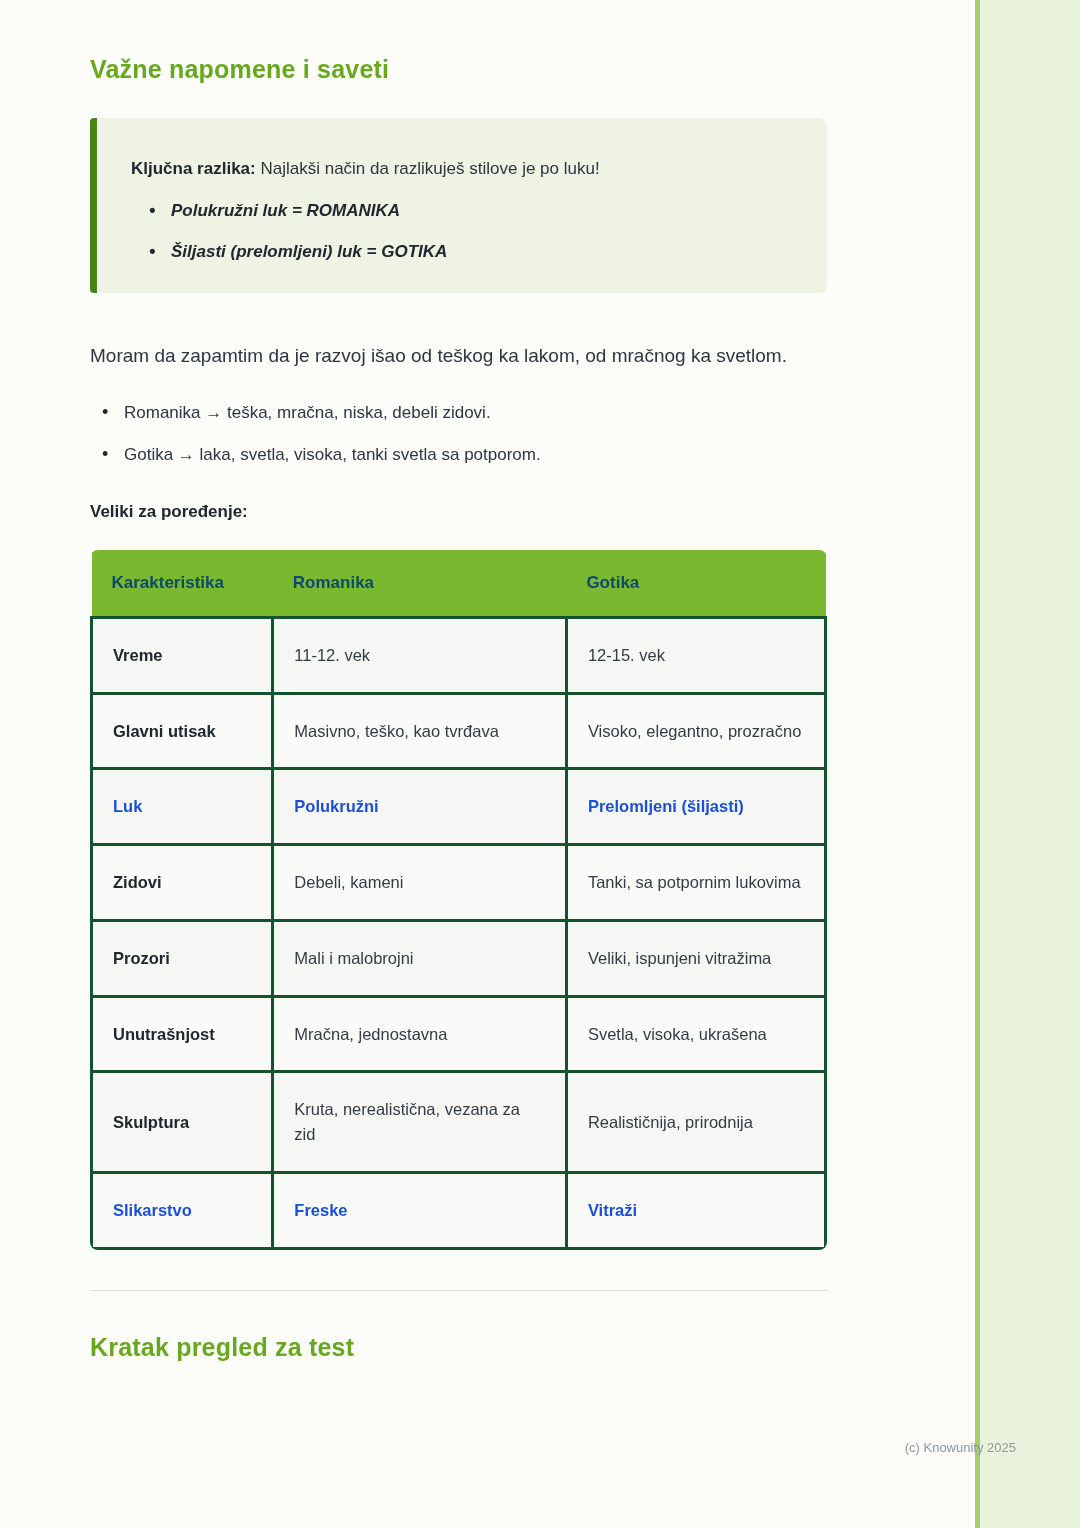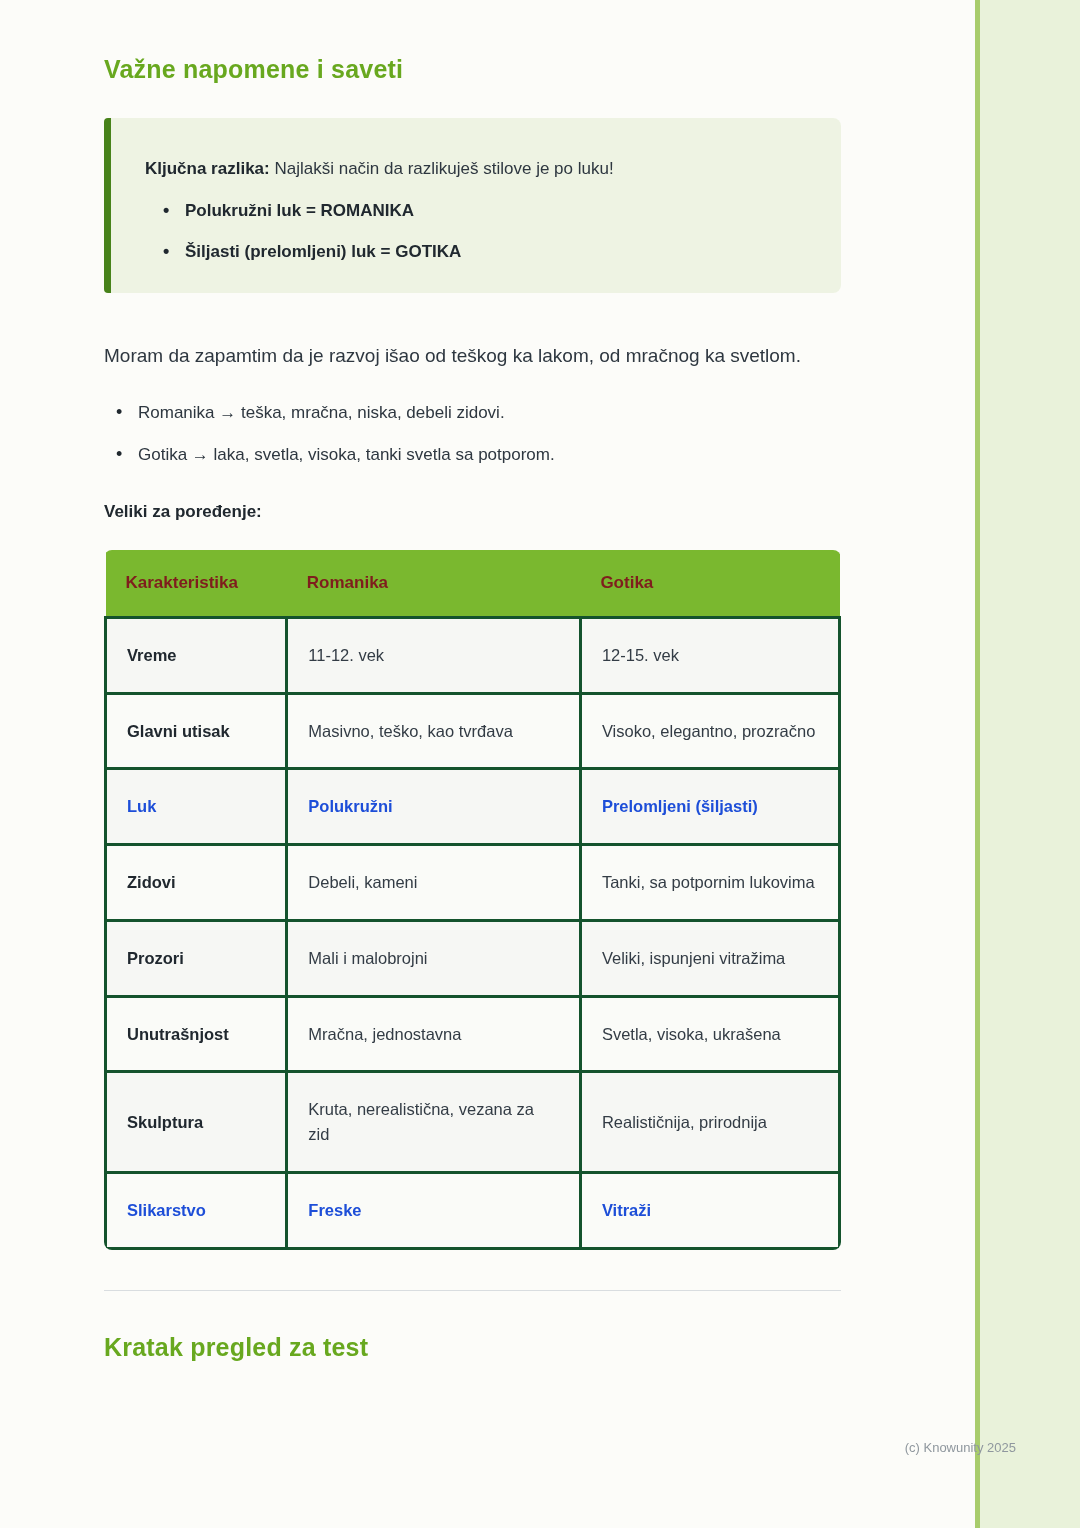--- a/index.html
+++ b/index.html
@@ -14,41 +14,41 @@
   }
   .side-stripe {
     position: absolute;
     top: 0; right: 0;
     width: 100px; height: 100%;
     background: #e9f2da;
     border-left: 5px solid #a8cc6c;
   }
   .content {
     position: absolute;
-    left: 104px; top: 0;
+    left: 90px; top: 0;
     width: 737px;
   }
   h1.section-title {
     margin: 55px 0 0 0;
     font-size: 25px;
     font-weight: 800;
     color: #68a81f;
     letter-spacing: 0.2px;
   }
   .callout {
     margin-top: 34px;
     background: #eef3e3;
     border-left: 7px solid #47821a;
     border-radius: 4px 8px 8px 4px;
     padding: 38px 30px 28px 34px;
     box-sizing: border-box;
   }
   .callout-lead { margin: 0; font-size: 17px; line-height: 1.5; color: #2e3740; }
   .callout-lead b { font-weight: 700; color: #20282f; }
-  ul.dot-list { list-style: none; margin: 16px 0 0 0; padding: 0 0 0 18px; }
+  ul.dot-list { list-style: none; margin: 16px 0 0 0; padding: 0 0 0 18px; font-style: italic; }
   ul.dot-list li {
     position: relative;
     padding-left: 22px;
     margin-top: 16px;
     font-size: 17px;
     line-height: 1.5;
   }
   ul.dot-list li::before {
     content: "•";
     position: absolute;
@@ -91,21 +91,21 @@
     border-radius: 8px;
     overflow: hidden;
   }
   table.compare {
     width: 100%;
     border-collapse: collapse;
     font-size: 16.5px;
   }
   table.compare th {
     background: #7ab82f;
-    color: #7f1d1d;
+    color: #0c4a6e;
     font-weight: 700;
     text-align: left;
     padding: 23px 20px;
     font-size: 17px;
     border: none;
   }
   table.compare td {
     background: #f6f7f4;
     border: 3px solid #14532d;
     padding: 24px 20px;

